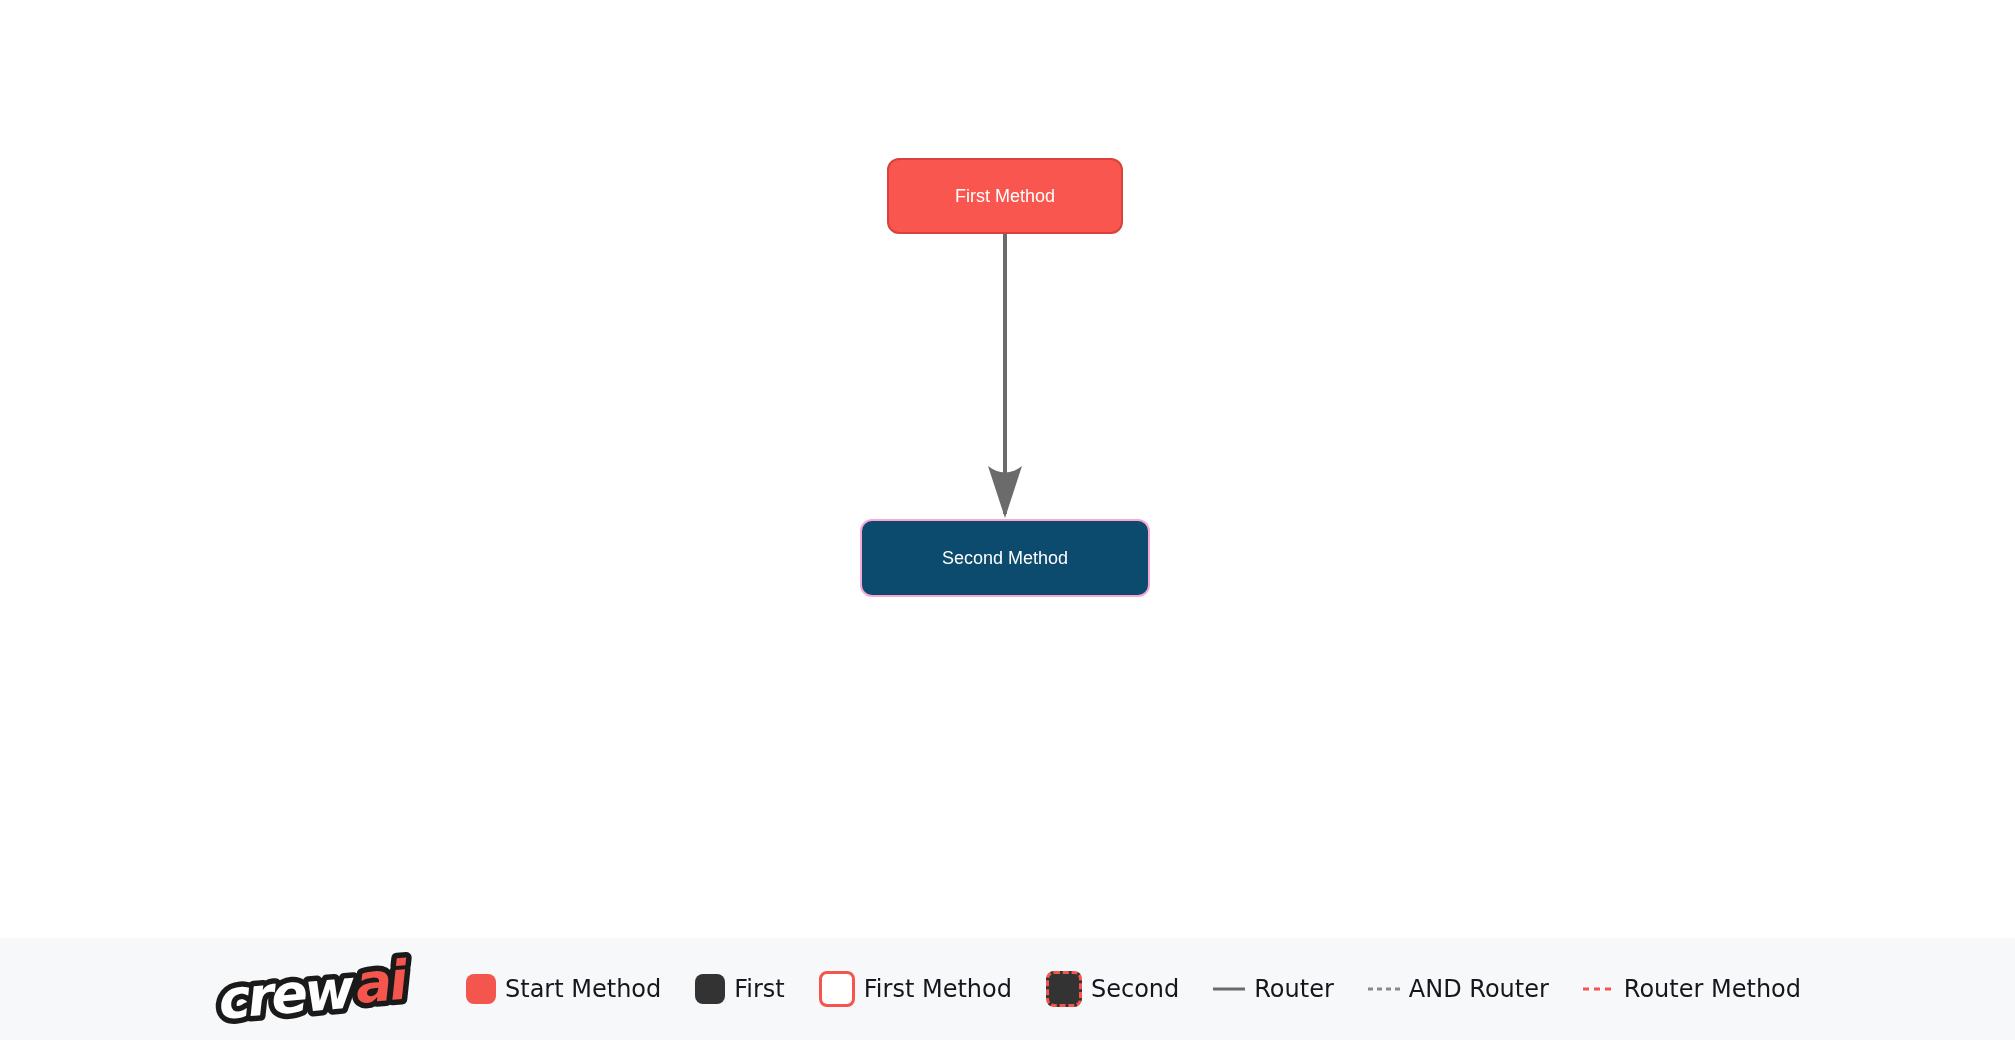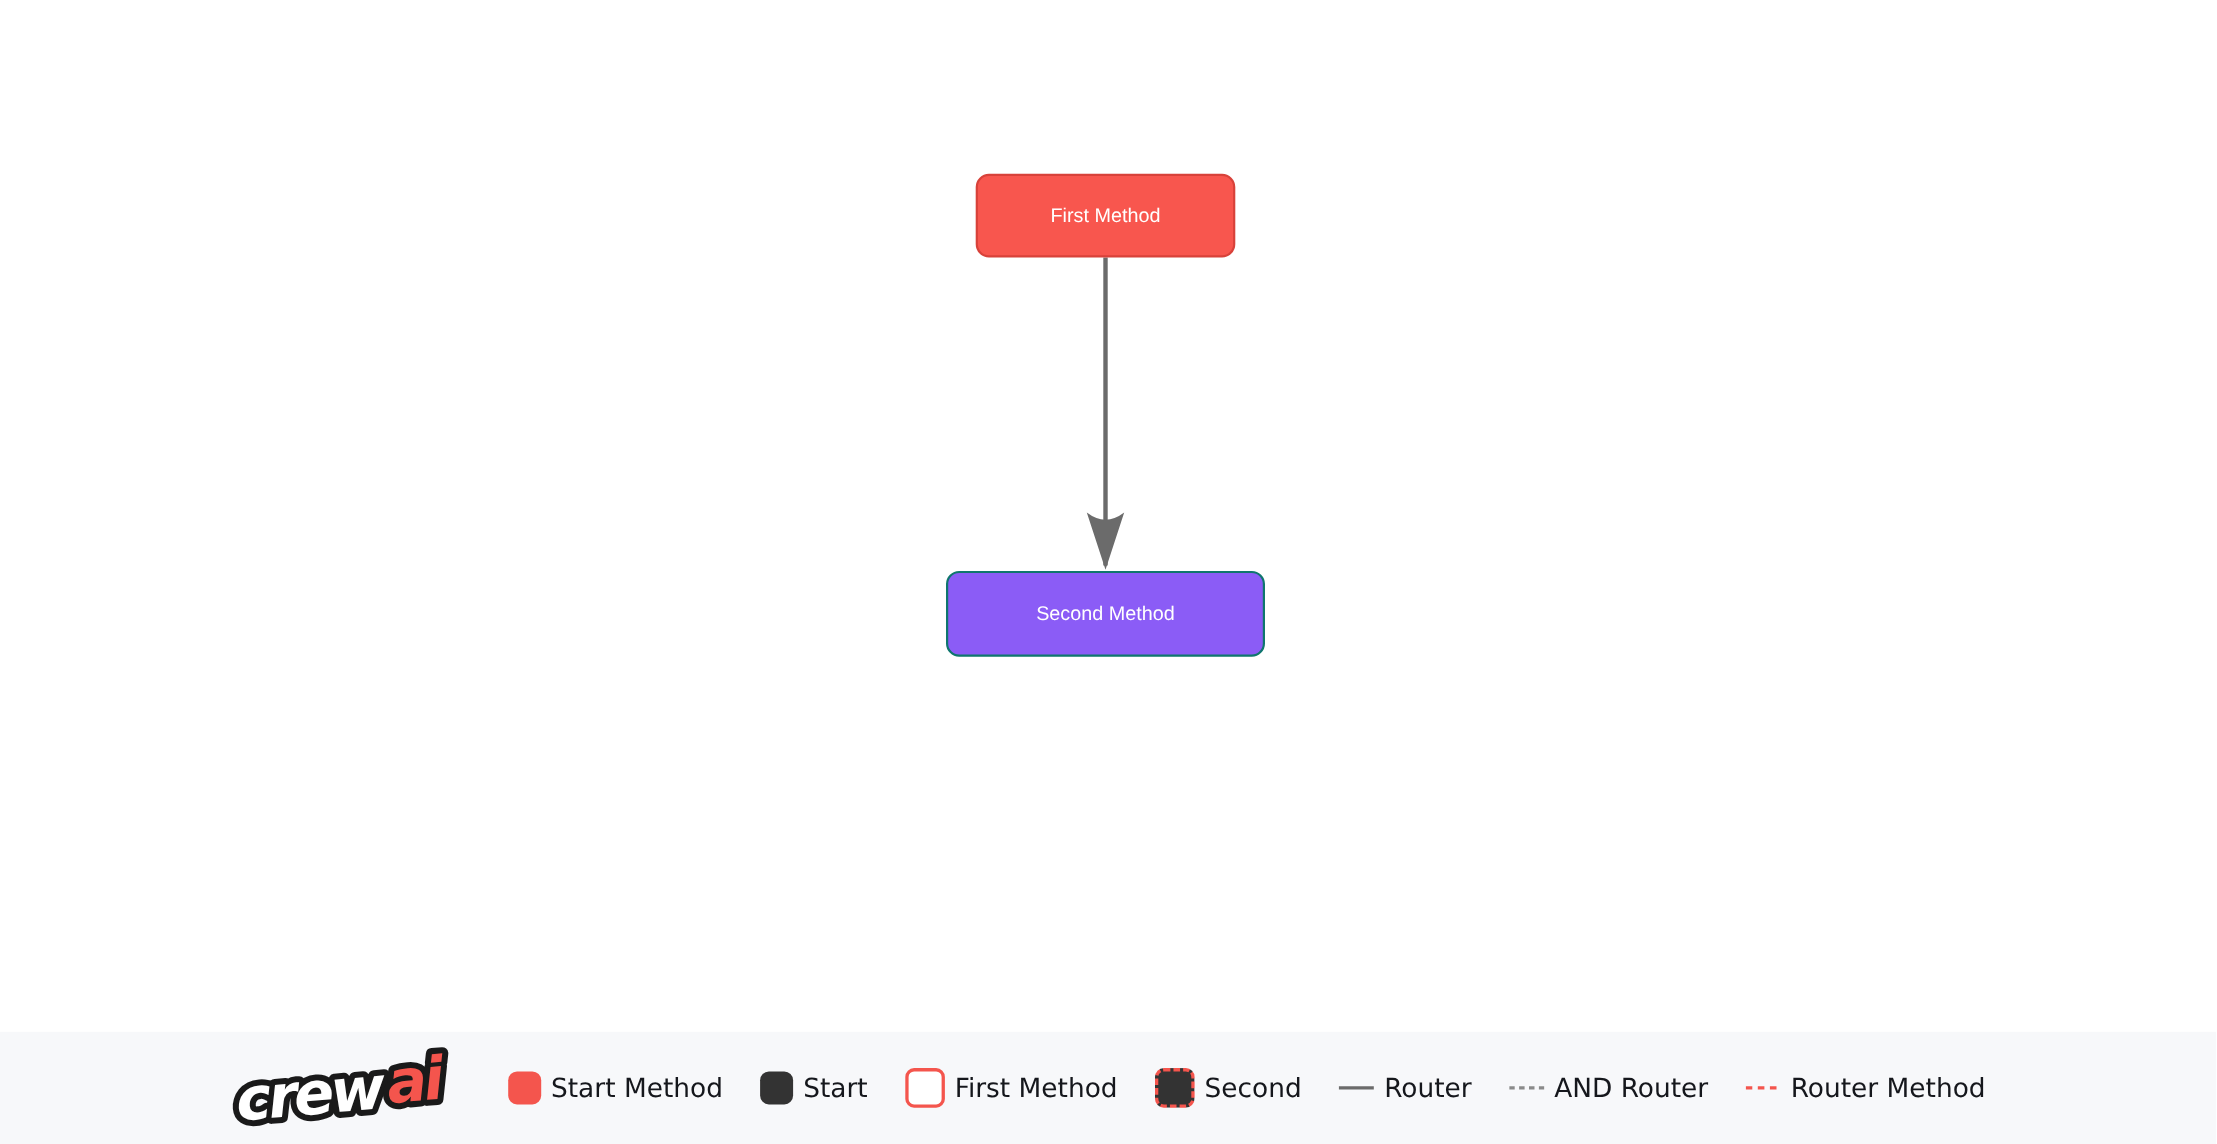--- a/index.html
+++ b/index.html
@@ -44,22 +44,22 @@
   }
   #node-first {
     left: 887px; top: 158px;
     width: 236px; height: 76px;
     background: #F8564E;
     border: 2px solid #D8423A;
   }
   #node-second {
     left: 860px; top: 519px;
     width: 290px; height: 78px;
-    background: #8b5cf6;
-    border: 2px solid #0f766e;
+    background: #0c4a6e;
+    border: 2px solid #f9a8d4;
   }
 
   
   #legend-bar {
     position: absolute;
     left: 0; top: 938px;
     width: 2015px;
     height: 102px;
     background: #F7F8FA;
     display: flex;
@@ -129,21 +129,21 @@
       </g>
     </svg>
 
     <div class="legend-item">
       <span class="swatch swatch-start"></span>
       <span class="legend-label">Start Method</span>
     </div>
 
     <div class="legend-item">
       <span class="swatch swatch-method"></span>
-      <span class="legend-label">Start</span>
+      <span class="legend-label">First</span>
     </div>
 
     <div class="legend-item">
       <span class="swatch swatch-crew"></span>
       <span class="legend-label">First Method</span>
     </div>
 
     <div class="legend-item">
       <span class="swatch swatch-router"></span>
       <span class="legend-label">Second</span>

